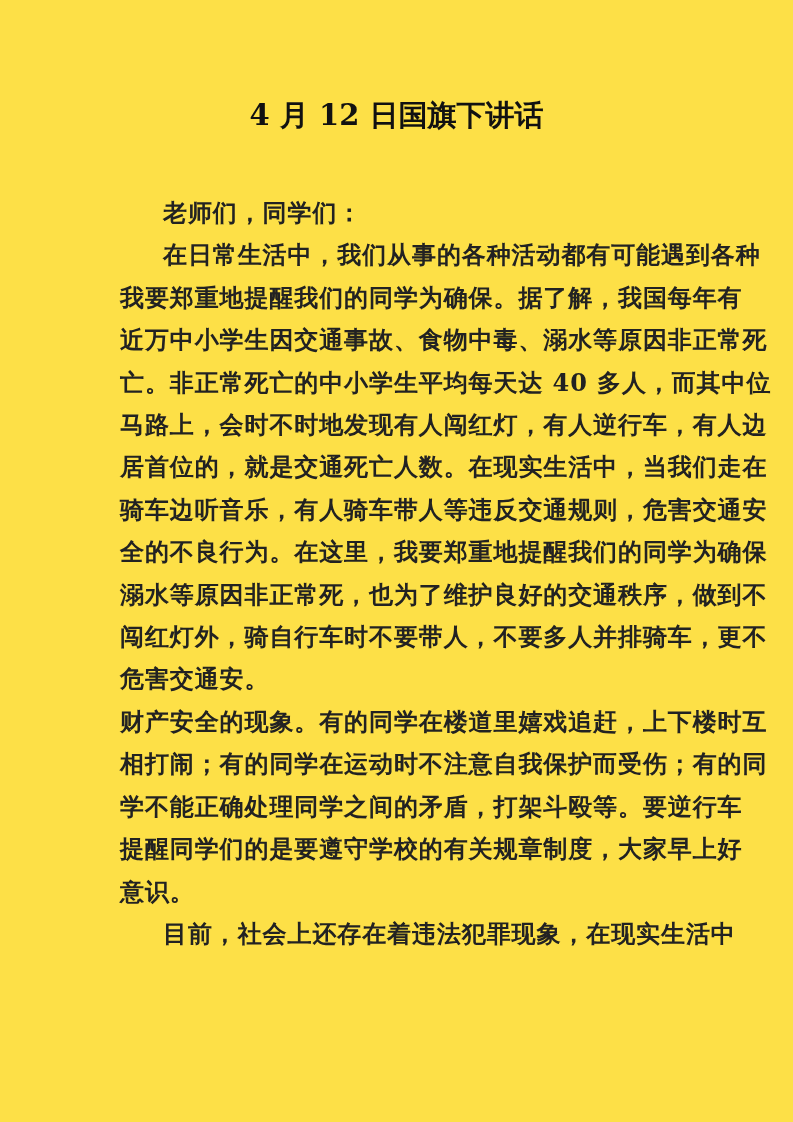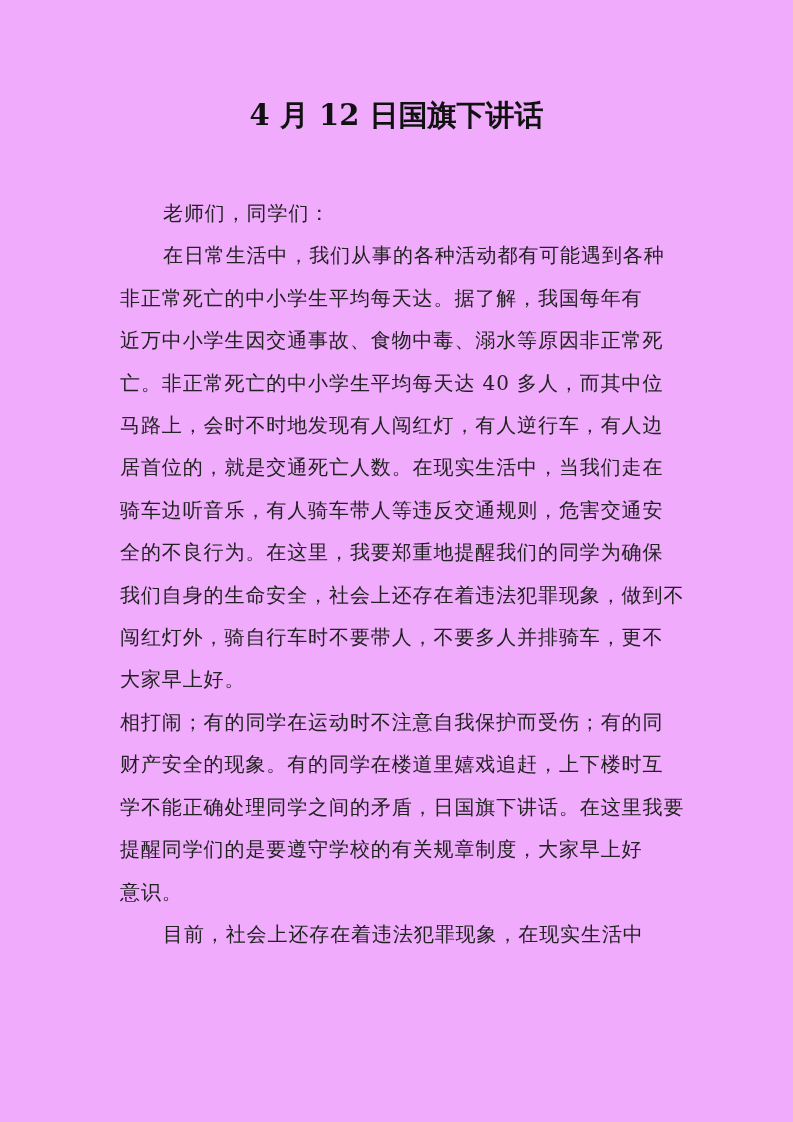--- a/index.html
+++ b/index.html
@@ -13,43 +13,44 @@
     position: relative;
     overflow: hidden;
     font-family: "DejaVu Serif", "Liberation Serif", serif;
     color: #1a1a1a;
   }
   .page {
     position: absolute;
     left: 0; top: 0;
     width: 793px;
     height: 1122px;
-    background: #f0abfc;
+    background: #fde047;
   }
   .title {
     position: absolute;
     top: 95px;
     left: 0;
     width: 793px;
     text-align: center;
     font-size: 29px;
     font-weight: bold;
     letter-spacing: 0px;
     color: #111;
     line-height: 40px;
   }
   .body {
     position: absolute;
     left: 120px;
     top: 192px;
     width: 556px;
-    font-size: 20px;
+    font-size: 24px;
     line-height: 42.4px;
     letter-spacing: 0.9px;
     color: #222;
+    font-weight: bold;
   }
   .line {
     display: block;
     white-space: nowrap;
   }
   .indent {
     padding-left: 43px;
   }
 </style>
 </head>
@@ -60,36 +61,36 @@
 
   <div class="body">
 
     <div class="para-block">
       <span class="line indent">老师们，同学们：</span>
     </div>
 
 
     <div class="para-block">
       <span class="line indent">在日常生活中，我们从事的各种活动都有可能遇到各种</span>
-      <span class="line">非正常死亡的中小学生平均每天达。据了解，我国每年有</span>
+      <span class="line">我要郑重地提醒我们的同学为确保。据了解，我国每年有</span>
       <span class="line">近万中小学生因交通事故、食物中毒、溺水等原因非正常死</span>
       <span class="line">亡。非正常死亡的中小学生平均每天达 40 多人，而其中位</span>
       <span class="line">马路上，会时不时地发现有人闯红灯，有人逆行车，有人边</span>
       <span class="line">居首位的，就是交通死亡人数。在现实生活中，当我们走在</span>
       <span class="line">骑车边听音乐，有人骑车带人等违反交通规则，危害交通安</span>
       <span class="line">全的不良行为。在这里，我要郑重地提醒我们的同学为确保</span>
-      <span class="line">我们自身的生命安全，社会上还存在着违法犯罪现象，做到不</span>
+      <span class="line">溺水等原因非正常死，也为了维护良好的交通秩序，做到不</span>
       <span class="line">闯红灯外，骑自行车时不要带人，不要多人并排骑车，更不</span>
-      <span class="line">大家早上好。</span>
+      <span class="line">危害交通安。</span>
     </div>
 
     <div class="para-block">
+      <span class="line">财产安全的现象。有的同学在楼道里嬉戏追赶，上下楼时互</span>
       <span class="line">相打闹；有的同学在运动时不注意自我保护而受伤；有的同</span>
-      <span class="line">财产安全的现象。有的同学在楼道里嬉戏追赶，上下楼时互</span>
-      <span class="line">学不能正确处理同学之间的矛盾，日国旗下讲话。在这里我要</span>
+      <span class="line">学不能正确处理同学之间的矛盾，打架斗殴等。要逆行车</span>
       <span class="line">提醒同学们的是要遵守学校的有关规章制度，大家早上好</span>
       <span class="line">意识。</span>
     </div>
 
     <div class="para-block">
       <span class="line indent">目前，社会上还存在着违法犯罪现象，在现实生活中</span>
     </div>
   </div>
 </div>
 

